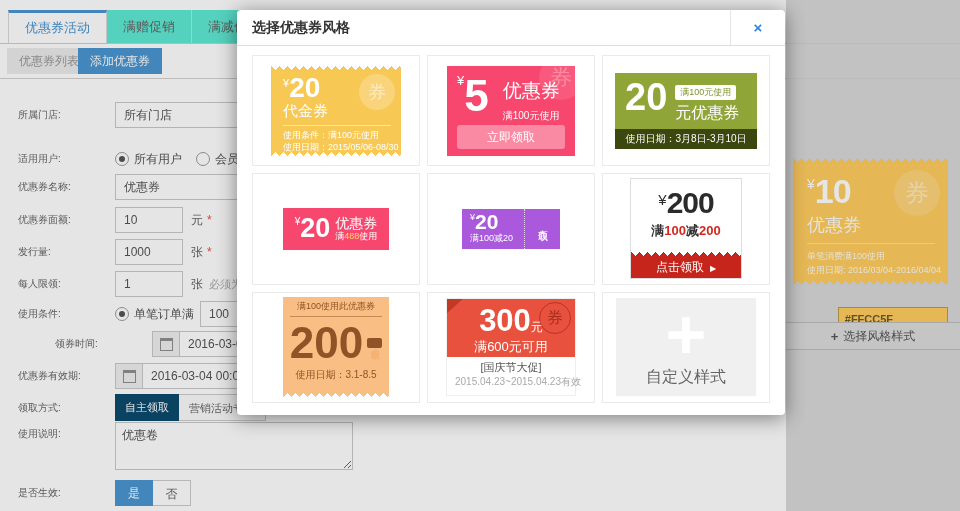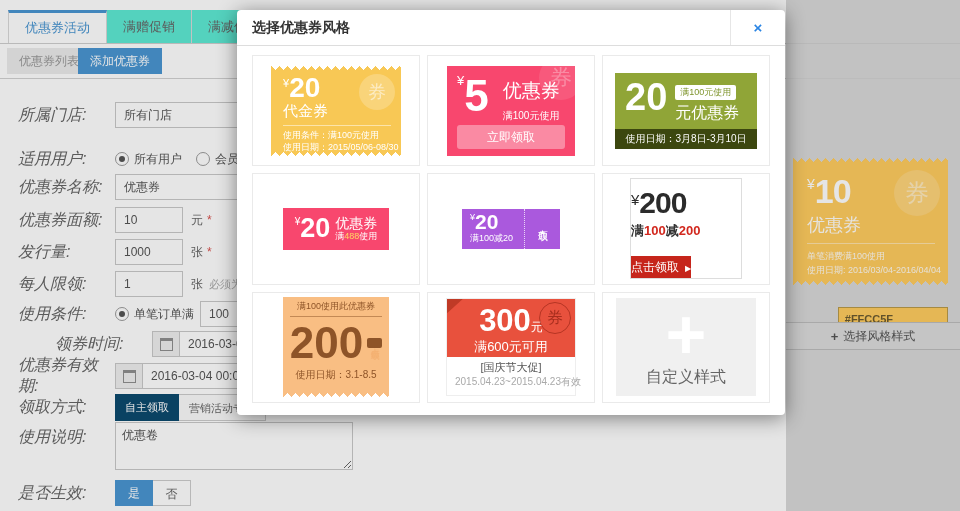--- a/index.html
+++ b/index.html
@@ -11,21 +11,21 @@
   .tabbar{position:absolute;left:0;top:10px;width:100%;height:33px;border-bottom:1px solid #cfcfcf;display:flex;}
   .tab{height:33px;line-height:33px;padding:0 16px;font-size:13px;color:#666;background:#5eead4;border-right:1px solid #d9d9d9;box-sizing:border-box;}
   .tab.first{border-left:1px solid #d9d9d9;margin-left:8px;}
   .tab.active{background:#fff;color:#4a96d2;border-top:3px solid #4a96d2;line-height:29px;}
   .tab.stub{width:26px;padding:0;}
   .subnav{position:absolute;left:0;top:43px;width:100%;height:35px;border-bottom:1px solid #d2d2d2;}
   .btn-gray{position:absolute;left:7px;top:5px;height:26px;line-height:26px;padding:0 12px;background:#ebebeb;color:#999;font-size:12px;}
   .btn-blue-sub{position:absolute;left:78px;top:5px;height:26px;line-height:26px;padding:0 12px;background:#4a96d2;color:#fff;font-size:12px;}
 
   .frow{position:absolute;left:18px;display:flex;align-items:center;height:26px;}
-  .flabel{width:97px;font-size:16px;color:#666;flex:none;font-style:italic;}
+  .flabel{width:97px;font-size:10px;color:#666;flex:none;}
   .fbox{height:26px;box-sizing:border-box;border:1px solid #c9c9c9;background:#fff;font-size:12px;color:#555;padding:0 8px;line-height:24px;}
   input.fbox{outline:none;}
   .suffix{font-size:12px;color:#666;margin-left:8px;}
   .req{color:#d9534f;margin-left:4px;font-size:12px;}
   .hint{font-size:11px;color:#aaa;margin-left:6px;white-space:nowrap;}
   .radio{width:12px;height:12px;border:1px solid #9c9c9c;border-radius:50%;background:#fff;display:inline-block;position:relative;flex:none;}
   .radio.on::after{content:"";position:absolute;left:3px;top:3px;width:6px;height:6px;border-radius:50%;background:#555;}
   .rlabel{font-size:12px;color:#555;margin:0 14px 0 5px;}
   .datebox{display:flex;height:26px;border:1px solid #c9c9c9;background:#fff;box-sizing:border-box;}
   .cal{width:26px;background:#efefef;border-right:1px solid #c9c9c9;display:flex;align-items:center;justify-content:center;flex:none;}
@@ -113,28 +113,28 @@
   .cp5{width:98px;height:40px;background:#aa59dd;display:flex;}
   .cp5-left{width:62px;padding:3px 0 0 8px;box-sizing:border-box;color:#fff;}
   .cp5-amt .cur{font-size:9px;vertical-align:9px;}
   .cp5-amt .num{font-size:21px;font-weight:bold;line-height:20px;}
   .cp5-cond{font-size:9px;line-height:10px;white-space:nowrap;}
   .cp5-right{flex:1;border-left:1px dotted rgba(255,255,255,0.75);display:flex;flex-direction:column;align-items:center;justify-content:center;color:#fff;}
   .cp5-act{writing-mode:vertical-lr;font-size:10px;letter-spacing:2px;}
   .cp5-arrow{font-size:7px;margin-top:2px;}
 
   
-  .cp6{width:112px;height:101px;border:1px solid #ddd;background:#fff;box-sizing:border-box;display:flex;flex-direction:column;text-align:left;}
+  .cp6{width:112px;height:101px;border:1px solid #ddd;background:#fff;box-sizing:border-box;display:flex;flex-direction:column;text-align:center;}
   .cp6-amt{margin-top:7px;color:#2b2b2b;}
   .cp6-amt .cur{font-size:15px;vertical-align:8px;}
   .cp6-amt .num{font-size:30px;font-weight:bold;letter-spacing:-1px;}
   .cp6-cond{font-size:13px;margin-top:2px;font-weight:bold;}
   .cp6-cond .dark{color:#333;}
   .cp6-cond .red{color:#d2281e;}
-  .cp6-bar{margin-top:auto;display:flex;flex-direction:row;}
+  .cp6-bar{margin-top:auto;display:flex;flex-direction:column;}
   .cp6-bar-body{height:22px;line-height:22px;background:#c6251b;color:#fff;font-size:12px;}
   .cp6-bar-body .arr{font-size:8px;margin-left:6px;}
 
   
   .cp7{width:106px;height:100px;display:flex;flex-direction:column;}
   .cp7-body{flex:1;background:#f9be83;color:#8e5428;padding:0 7px;box-sizing:border-box;}
   .cp7-head{font-size:9px;text-align:center;line-height:19px;border-bottom:1px solid rgba(142,84,40,0.5);white-space:nowrap;}
   .cp7-main{display:flex;align-items:center;justify-content:center;margin-top:2px;}
   .cp7-num{font-size:44px;font-weight:bold;line-height:48px;}
   .cp7-badge{margin-left:4px;background:#8e5428;color:#f4b172;font-size:9px;writing-mode:vertical-lr;letter-spacing:1px;padding:3px 2px;border-radius:2px;line-height:11px;}

